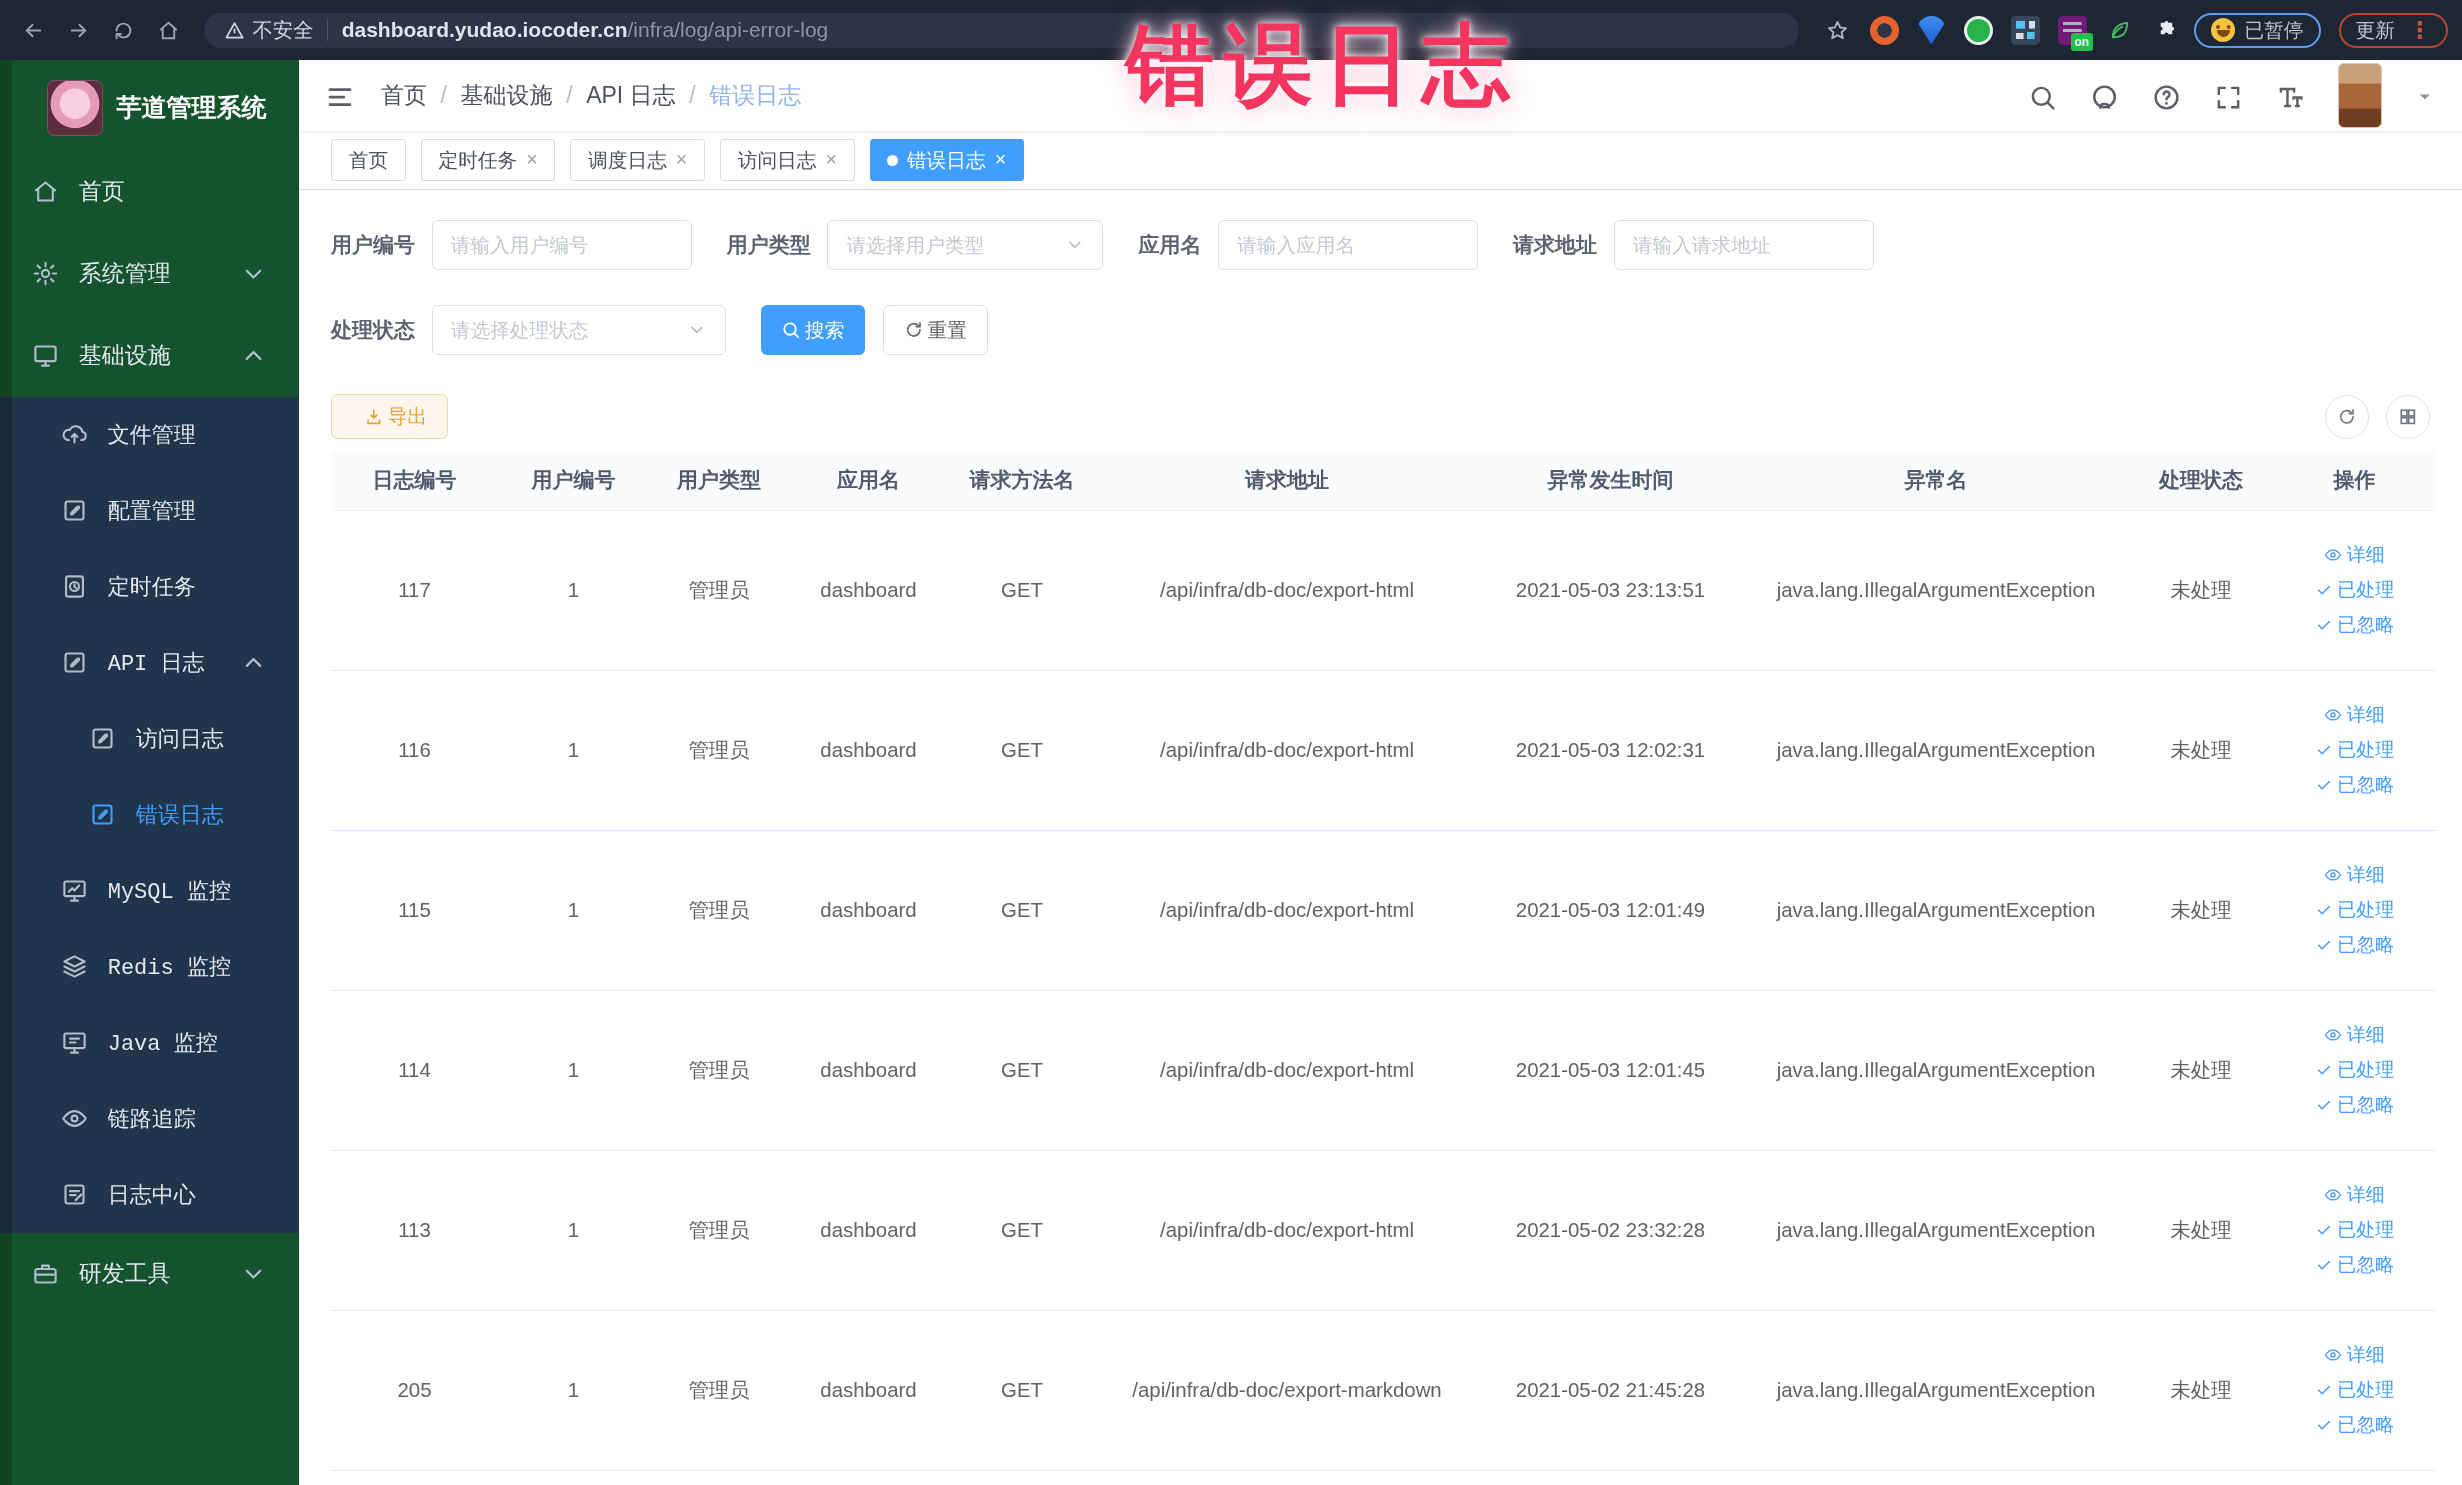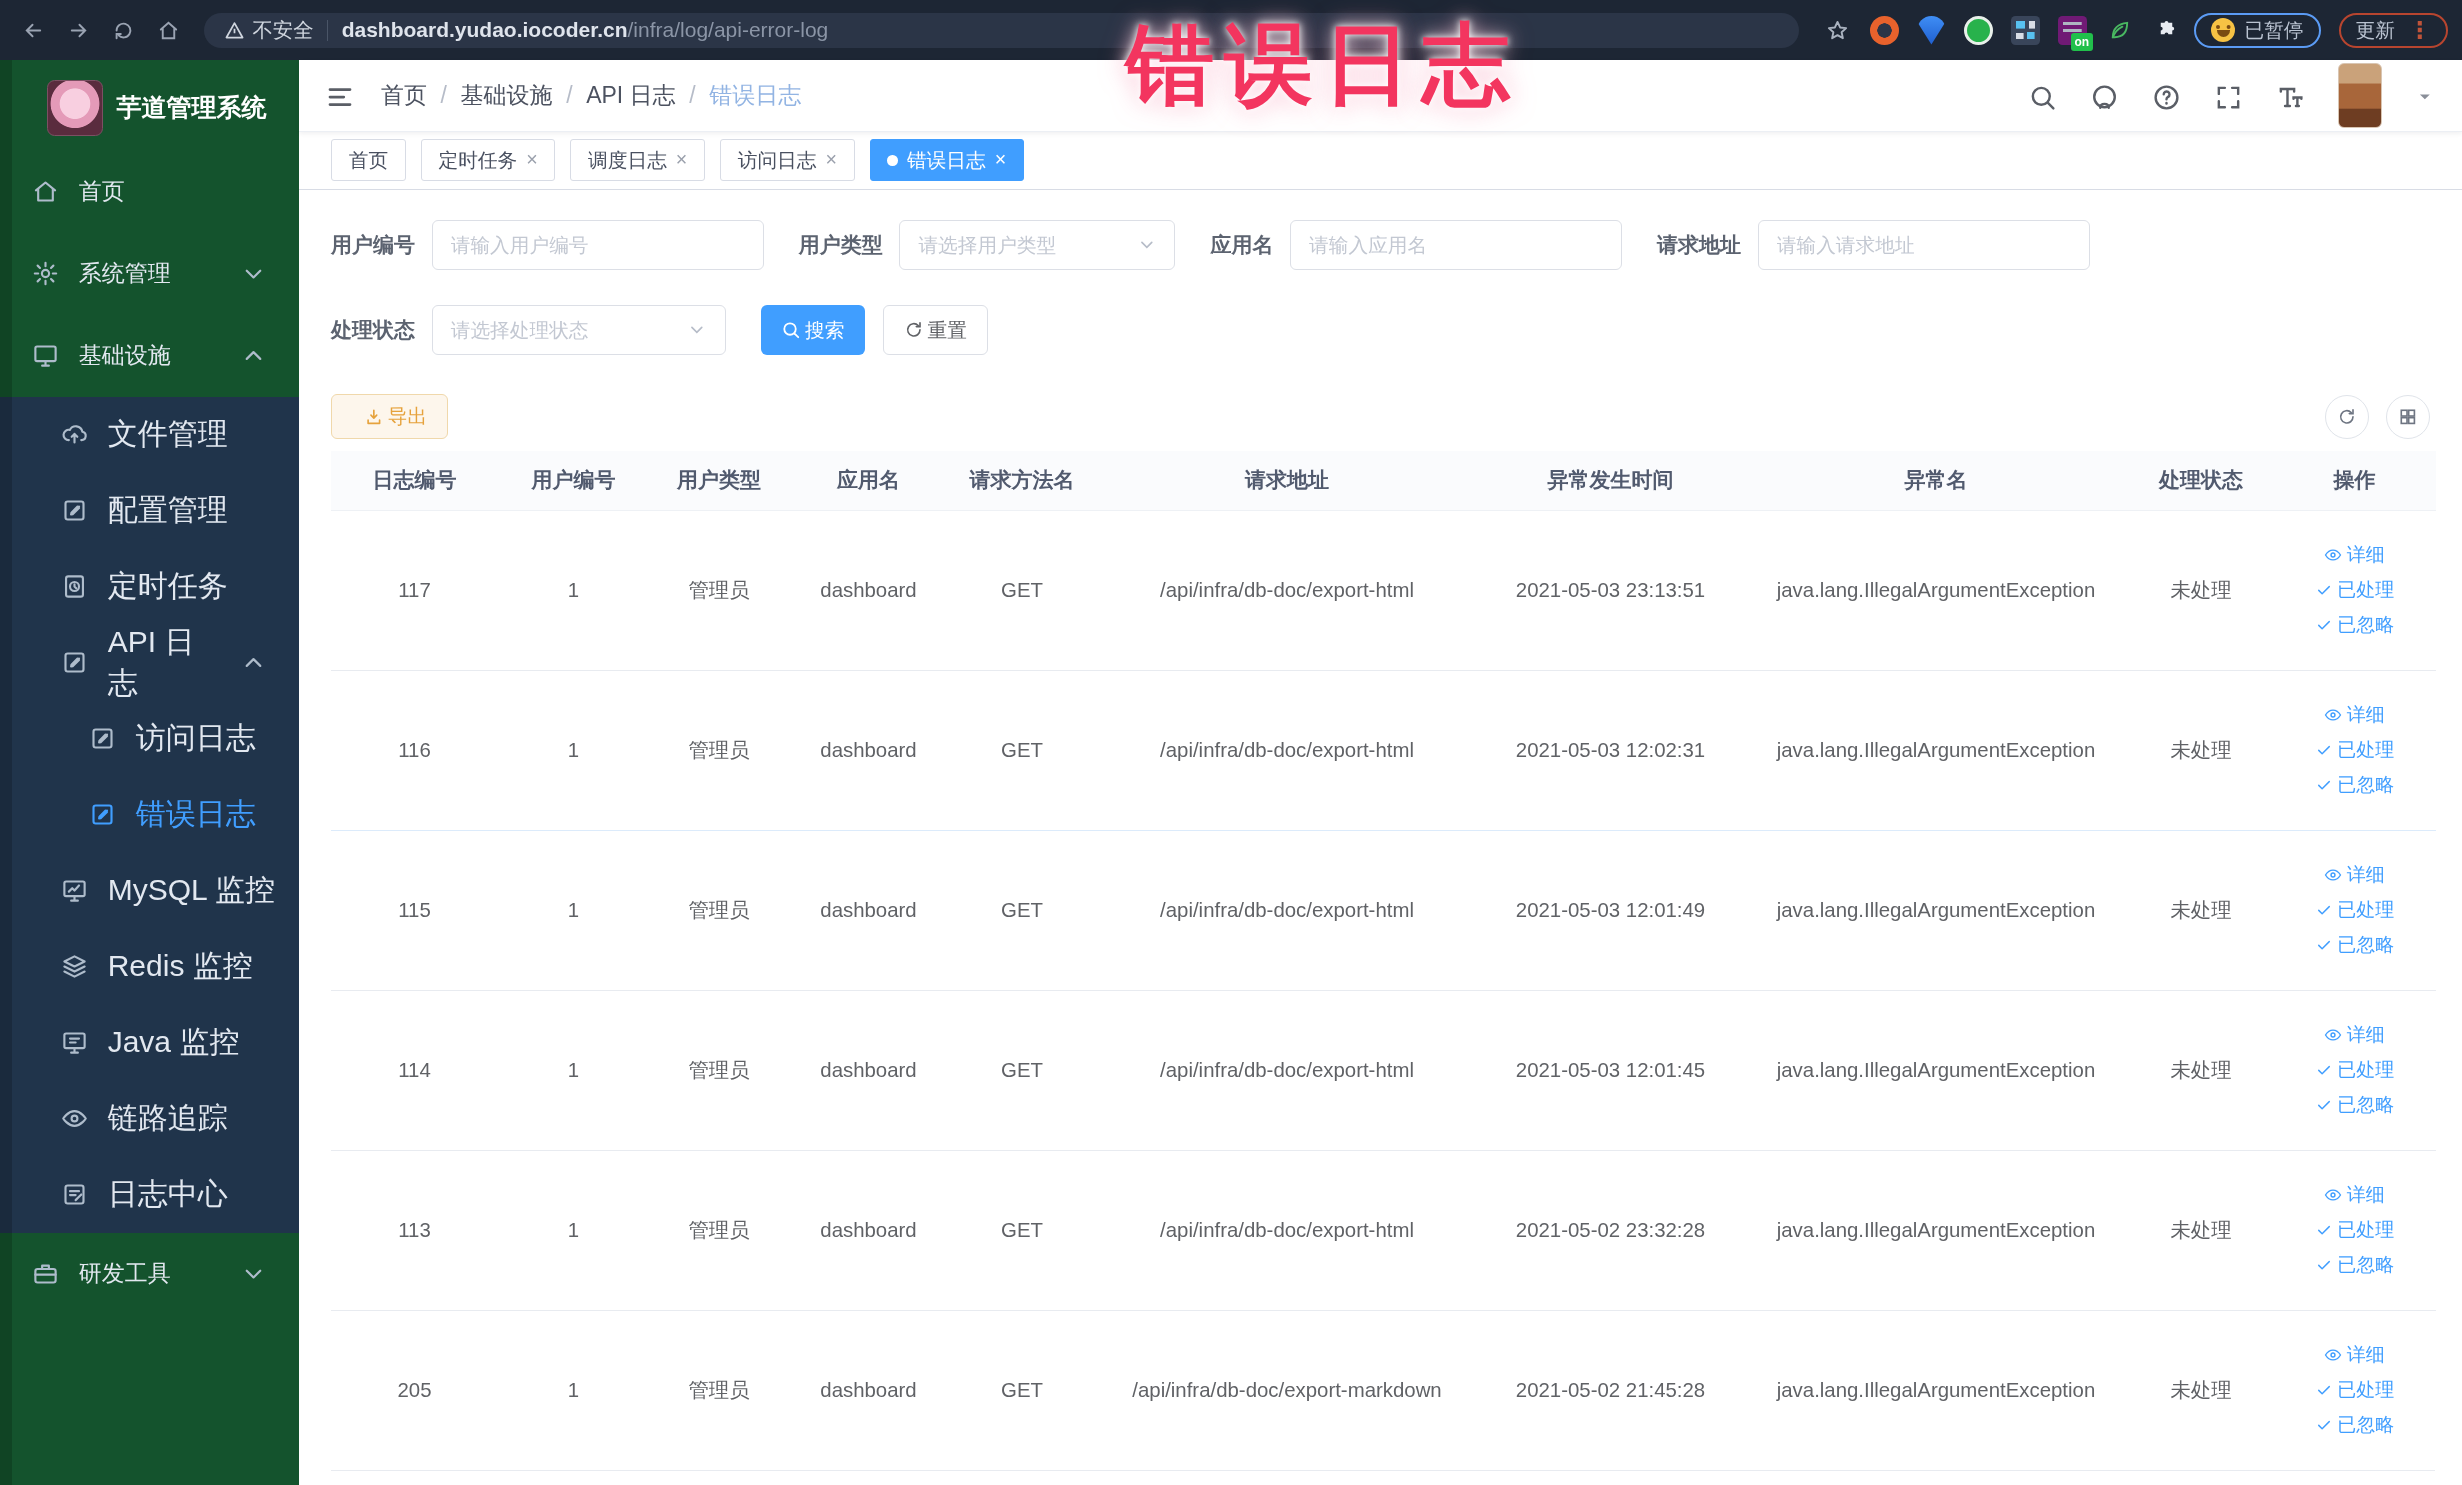--- a/index.html
+++ b/index.html
@@ -49,21 +49,21 @@
   .sidebar { width:299px; background:#14532d; color:#dfe6ee; flex:0 0 auto; position:relative; }
   .sidebar::before { content:""; position:absolute; left:0; top:0; bottom:0; width:12px; background:rgba(0,0,0,.18); }
   .logo-row { display:flex; align-items:center; gap:13.6px; padding:19.7px 0 15px 47px; }
   .logo-img { width:56px; height:56px; border-radius:7.6px; background:
       radial-gradient(circle at 50% 42%, #f8cfe0 0 36%, #e49ab8 38% 58%, #5a2c3e 60% 100%); border:1.5px solid #7c5063; }
   .logo-title { font-size:25px; font-weight:bold; color:#ffffff; }
   .menu-item { height:82px; display:flex; align-items:center; gap:19.7px; font-size:23px; color:#e2e8f0; padding-left:32px; cursor:pointer; }
   .menu-item .ic { font-size:27px; color:#aebccb; flex:0 0 auto; }
   .menu-item .chevron { margin-left:auto; margin-right:32px; font-size:18px; color:#8f9dad; }
   .submenu { background:#20344b; }
-  .submenu .menu-item { height:76px; padding-left:61px; font-size:30px; }
+  .submenu .menu-item { height:76px; padding-left:61px; font-size:22px;font-family:Liberation Mono, monospace; }
   .submenu .menu-item.lvl3 { padding-left:89px; }
   .menu-item.active { color:#409eff; }
   .menu-item.active .ic { color:#409eff; }
 
   .main { flex:1; display:flex; flex-direction:column; min-width:0; }
 
   
   .app-header { height:76px; background:#fff; display:flex; align-items:center; padding:0 27px 0 26px; border-bottom:0.8px solid #eceff4; box-shadow:0 1.5px 4.5px rgba(0,21,41,.06); position:relative; z-index:5; }
   .hamburger { font-size:30px; color:#5a5e66; margin-right:26px; }
   .breadcrumb { display:flex; align-items:center; gap:13.6px; font-size:23px; }
@@ -92,21 +92,21 @@
   .f-label { font-size:21px; font-weight:bold; color:#5c6370; margin-right:16.7px; white-space:nowrap; }
   .f-input, .f-select, .f-range { height:50px; border:1.5px solid #dcdfe6; border-radius:6px; background:#fff; display:flex; align-items:center; padding:0 18px; font-size:19.7px; color:#606266; }
   .f-input input { border:none; outline:none; width:100%; font-size:19.7px; color:#606266; font-family:inherit; }
   .f-input input::placeholder { color:#c3c8d2; }
   .placeholder { color:#c3c8d2; }
   .f-select { justify-content:space-between; }
   .f-select .ic { color:#b6bcc8; font-size:19.7px; }
   .f-range { gap:13.6px; }
   .f-range .ic { color:#b6bcc8; font-size:21px; }
   .range-sep { color:#b6bcc8; }
-  .w380 { width:332px; } .w365 { width:276px; } .w480 { width:363px; } .w388 { width:294px; }
+  .w380 { width:260px; } .w365 { width:276px; } .w480 { width:363px; } .w388 { width:294px; }
   .btn { height:50px; border-radius:6px; display:inline-flex; align-items:center; justify-content:center; gap:4px; font-size:19.7px; padding:0 19.7px; cursor:pointer; border:1.5px solid transparent; }
   .btn-primary { background:#409eff; color:#fff; }
   .btn-plain { background:#fff; border-color:#dcdfe6; color:#606266; }
   .btn-warning-plain { background:#fdf6ec; border-color:#f0d8ab; color:#e6a23c; height:45px; font-size:19.7px;padding-left:32px; }
   .toolbar-row { margin-top:39px; display:flex; align-items:center; }
   .tool-circles { margin-left:auto; display:flex; gap:16.7px; margin-right:3px; }
   .circle-btn { width:44px; height:44px; border-radius:50%; border:1.5px solid #e0e4ea; display:flex; align-items:center; justify-content:center; color:#6e7582; font-size:19.7px; background:#fff; cursor:pointer; }
 
   
   table { margin-top:12px; width:2104px; border-collapse:collapse; table-layout:fixed; }

